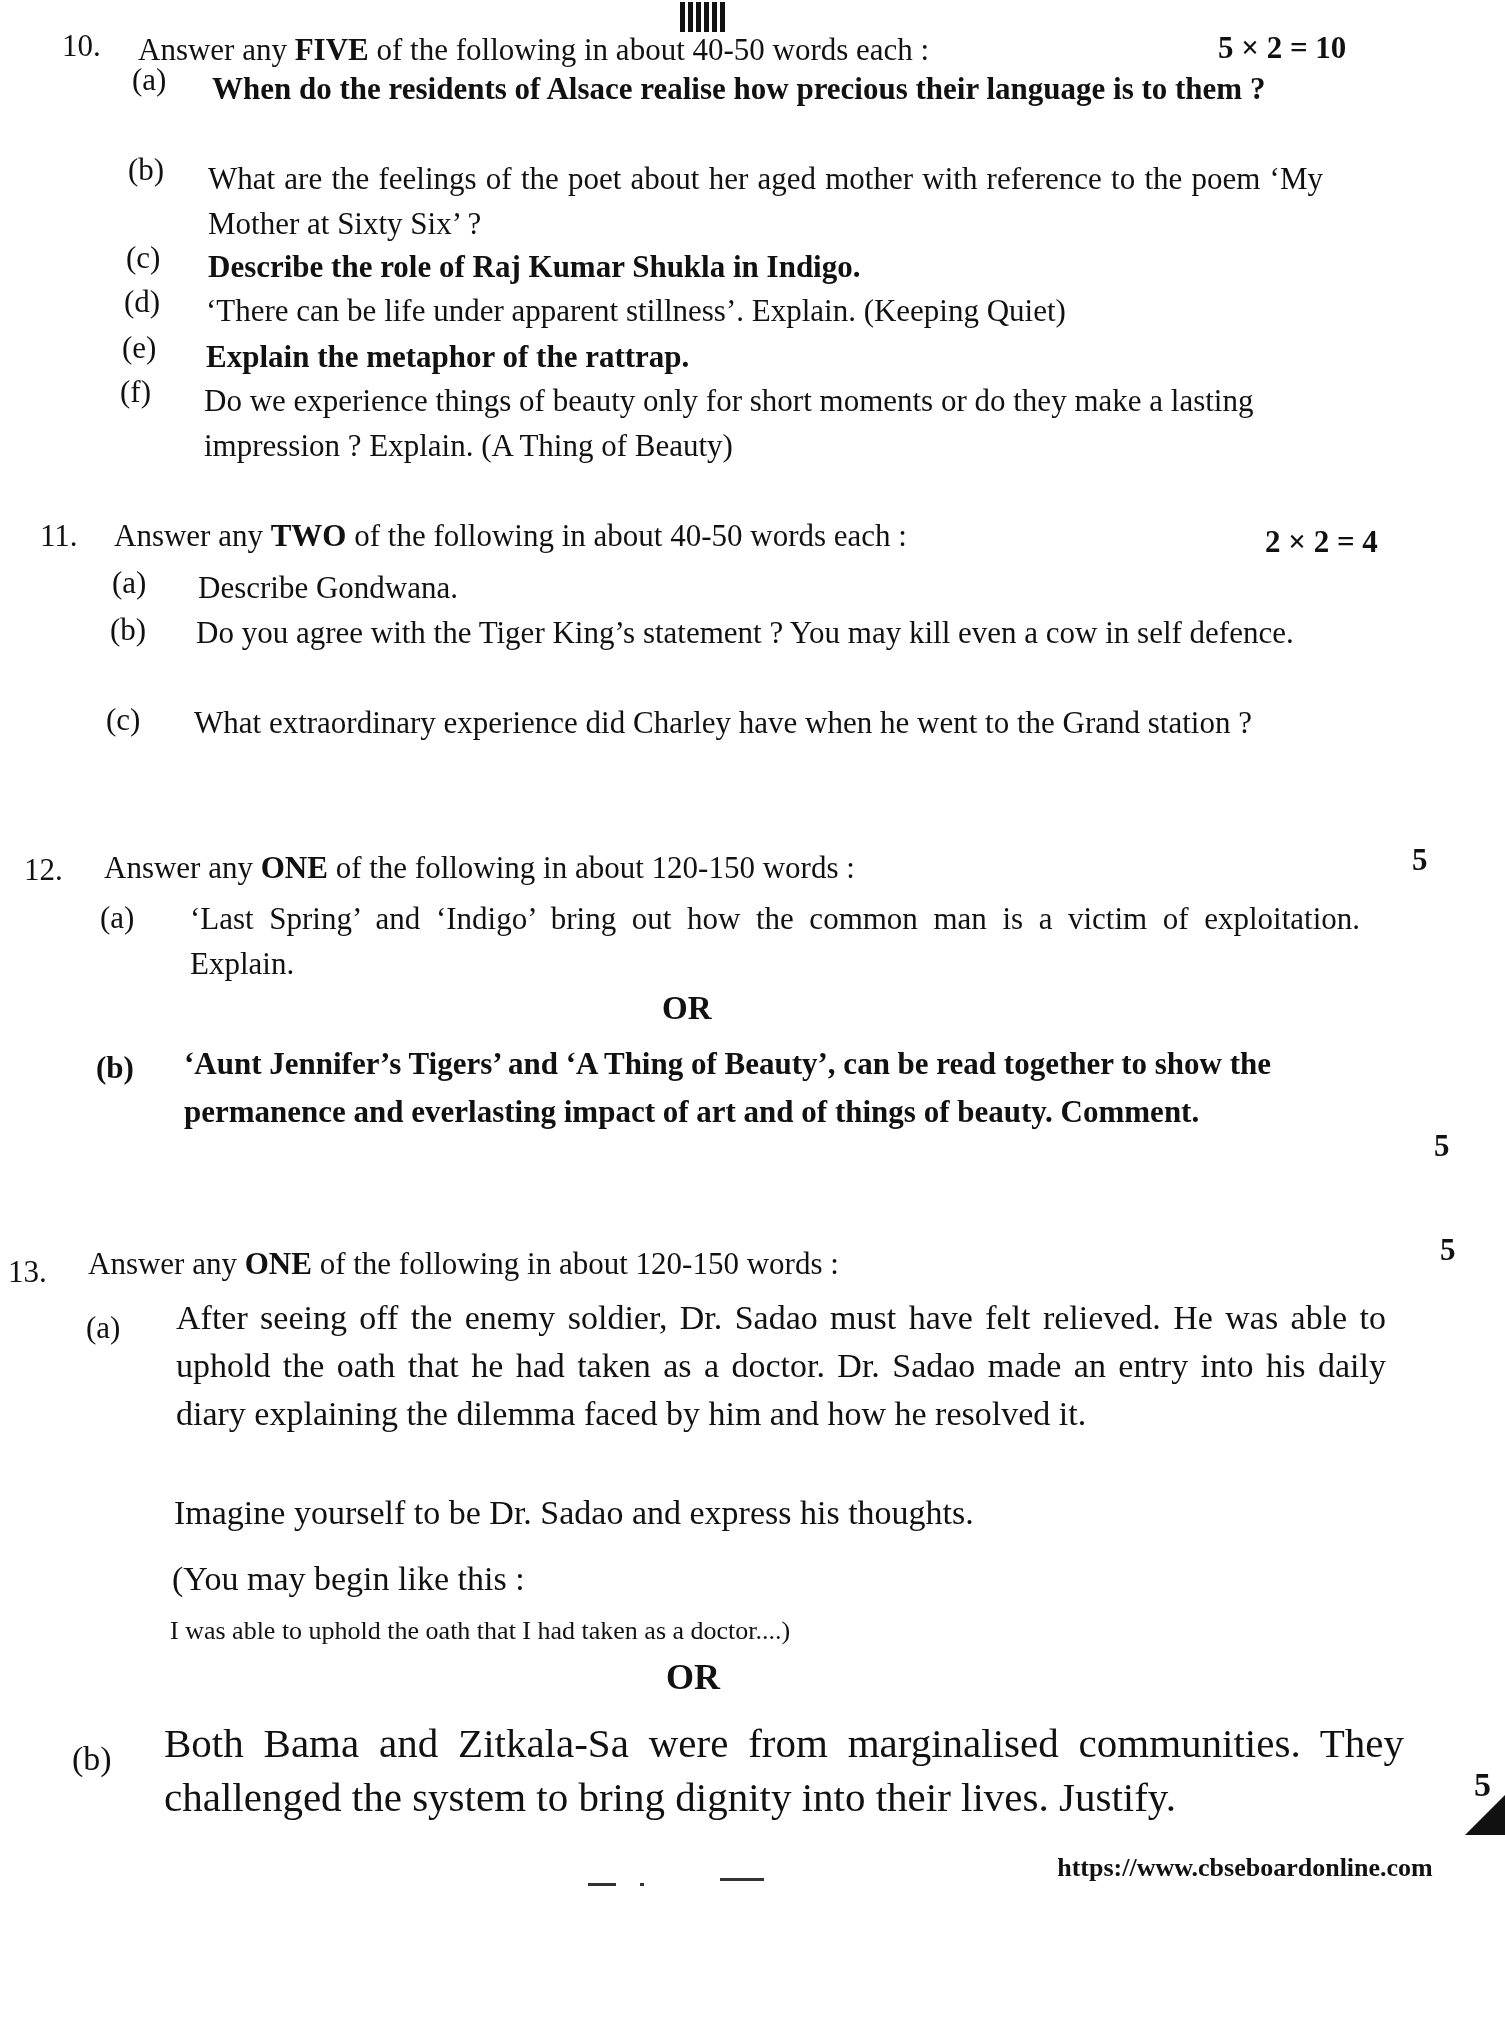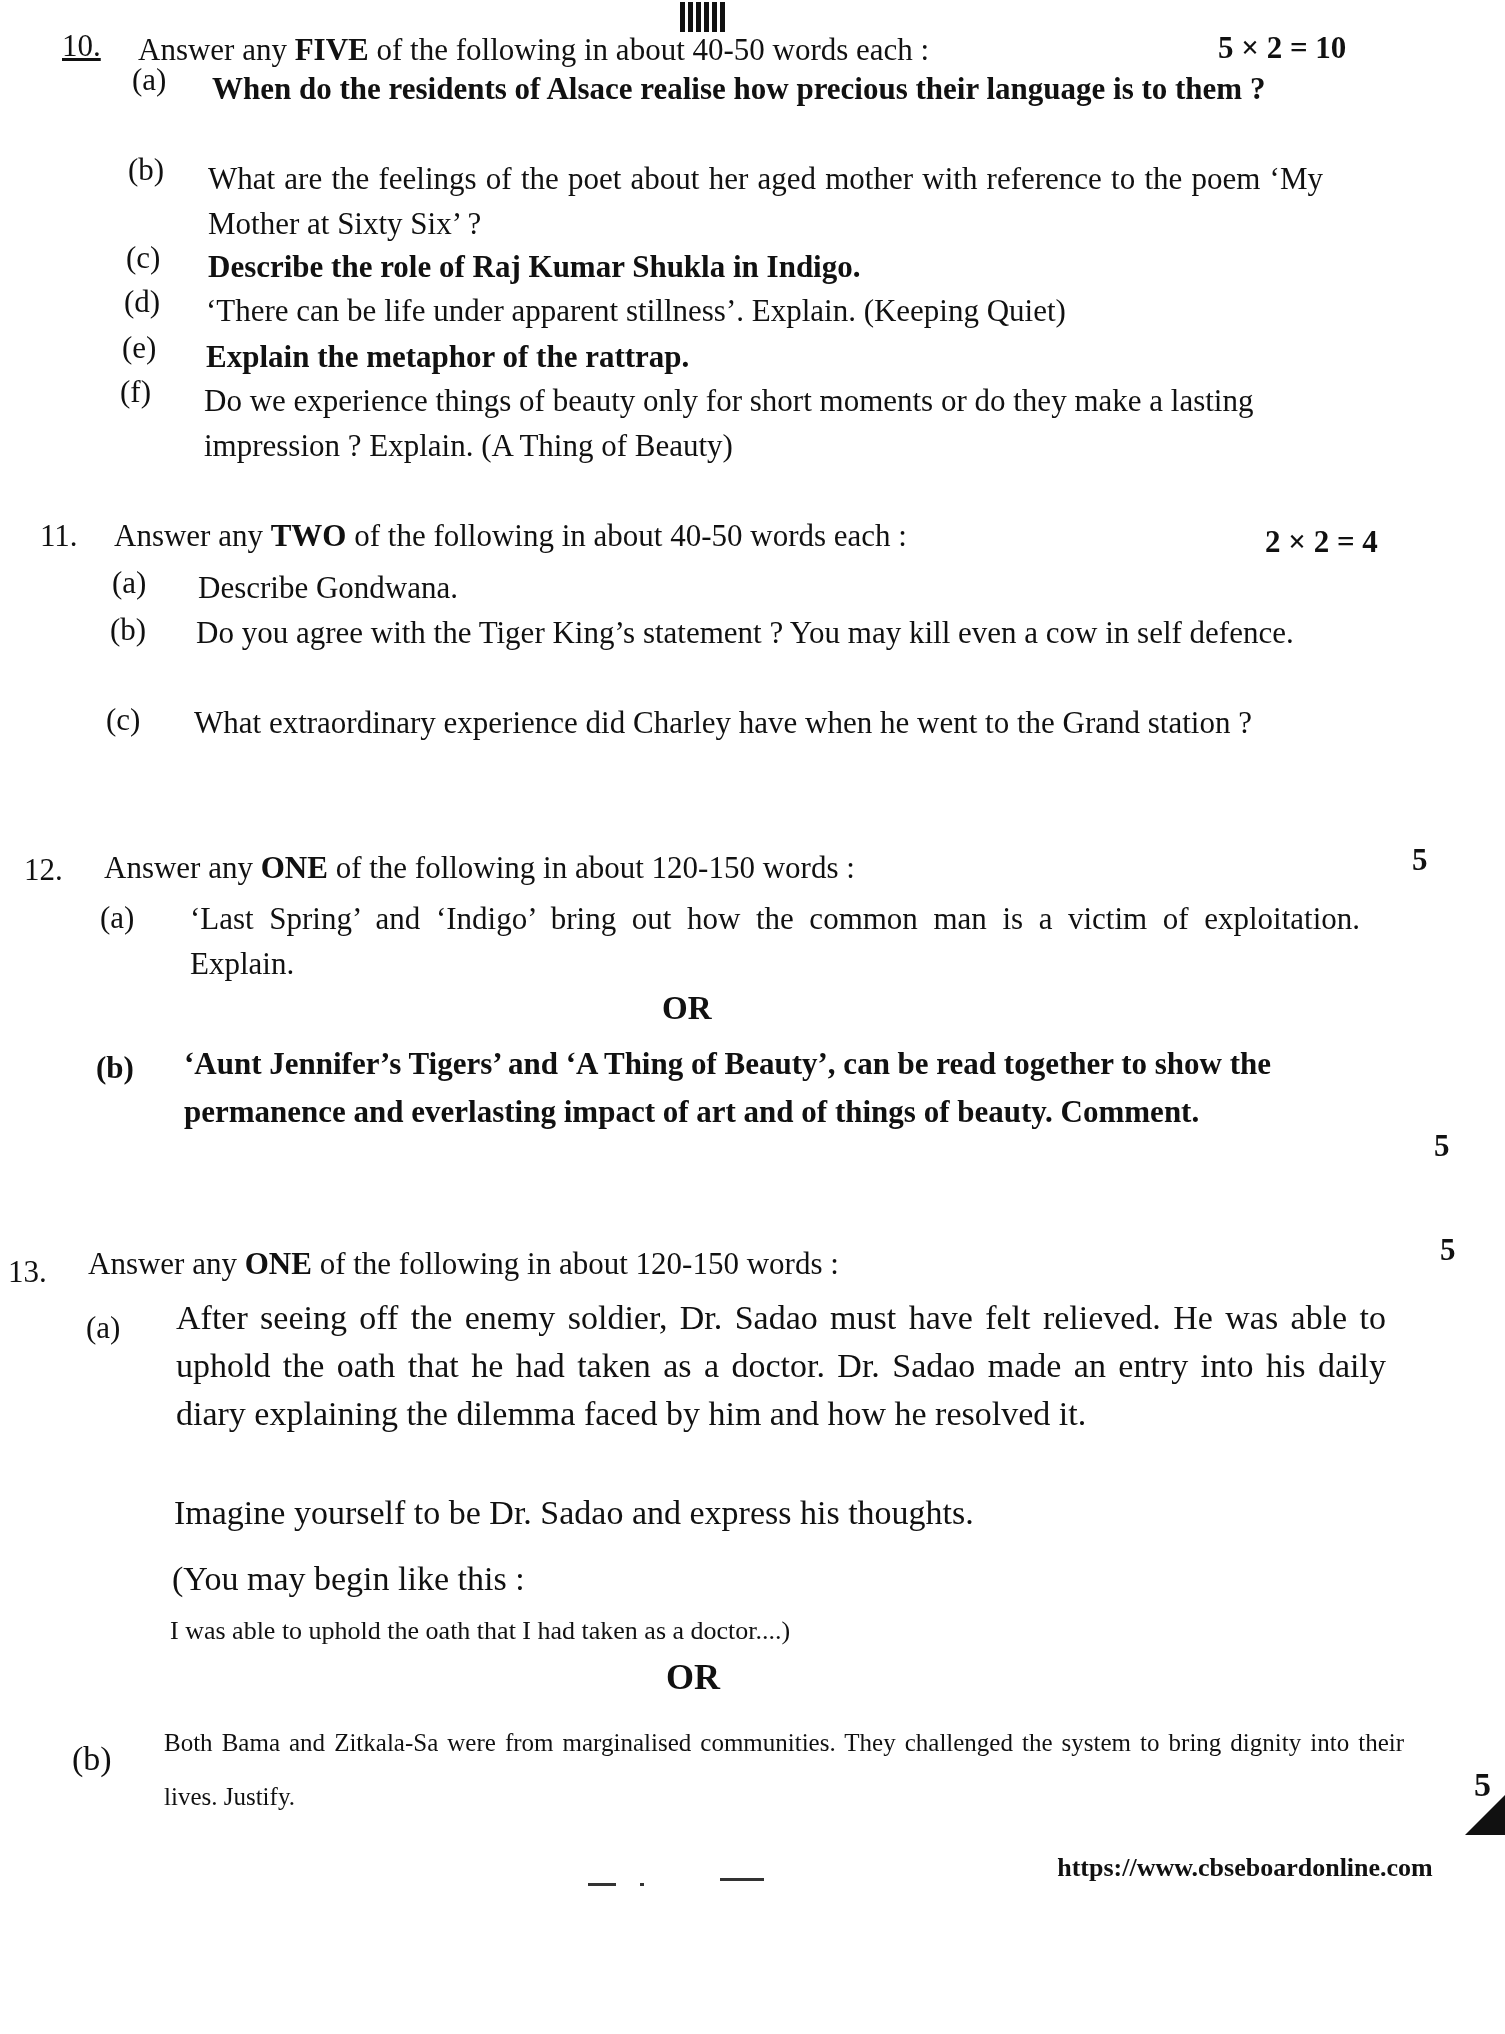--- a/index.html
+++ b/index.html
@@ -20,21 +20,21 @@
   .pageno{font-size:32px;}
   .dash{height:3px;background:#333;}
   .corner{width:0;height:0;border-left:40px solid transparent;border-bottom:40px solid #111;}
 </style>
 </head>
 <body>
 
 <div class="abs qr" style="left:680px;top:2px;"></div>
 
 <div>
-  <span class="abs qnum" style="left:62px;top:28px;text-decoration:underline;">10.</span>
+  <span class="abs qnum" style="left:62px;top:28px;">10.</span>
   <span class="abs stem" style="left:138px;top:32px;"><span>Answer any </span><b>FIVE</b><span> of the following in about 40-50 words each :</span></span>
   <span class="abs marks" style="left:1218px;top:30px;">5 × 2 = 10</span>
 
   <span class="abs lbl" style="left:132px;top:62px;">(a)</span>
   <div class="abs txt bold" style="left:212px;top:66px;width:1110px;">When do the residents of Alsace realise how precious their language is to them ?</div>
 
   <span class="abs lbl" style="left:128px;top:152px;">(b)</span>
   <div class="abs txt" style="left:208px;top:156px;width:1115px;text-align:justify;">What are the feelings of the poet about her aged mother with reference to the poem ‘My Mother at Sixty Six’ ?</div>
 
   <span class="abs lbl" style="left:126px;top:240px;">(c)</span>
@@ -87,21 +87,21 @@
 
   <span class="abs lbl" style="left:86px;top:1310px;">(a)</span>
   <div class="abs txt" style="left:176px;top:1294px;width:1210px;font-size:34px;line-height:48px;text-align:justify;">After seeing off the enemy soldier, Dr. Sadao must have felt relieved. He was able to uphold the oath that he had taken as a doctor. Dr. Sadao made an entry into his daily diary explaining the dilemma faced by him and how he resolved it.</div>
   <div class="abs txt" style="left:174px;top:1490px;width:1210px;font-size:34px;">Imagine yourself to be Dr. Sadao and express his thoughts.</div>
   <div class="abs txt" style="left:172px;top:1556px;width:1210px;font-size:34px;">(You may begin like this :</div>
   <div class="abs txt" style="left:170px;top:1608px;width:1210px;font-size:26px;">I was able to uphold the oath that I had taken as a doctor....)</div>
 
   <span class="abs or" style="left:666px;top:1656px;font-size:36px;">OR</span>
 
   <span class="abs lbl" style="left:72px;top:1740px;font-size:34px;">(b)</span>
-  <div class="abs txt" style="left:164px;top:1716px;width:1240px;font-size:25px;line-height:54px;text-align:justify;">Both Bama and Zitkala-Sa were from marginalised communities. They challenged the system to bring dignity into their lives.  Justify.</div>
+  <div class="abs txt" style="left:164px;top:1716px;width:1240px;font-size:41px;line-height:54px;text-align:justify;">Both Bama and Zitkala-Sa were from marginalised communities. They challenged the system to bring dignity into their lives.  Justify.</div>
   <span class="abs marks" style="left:1474px;top:1766px;font-size:34px;">5</span>
 </div>
 
 <div class="abs corner" style="left:1465px;top:1795px;"></div>
 
 <div class="abs dash" style="left:588px;top:1883px;width:28px;"></div>
 <div class="abs dash" style="left:640px;top:1883px;width:4px;"></div>
 <div class="abs dash" style="left:720px;top:1878px;width:44px;"></div>
 
 <div class="abs" style="left:1005px;top:1846px;">

